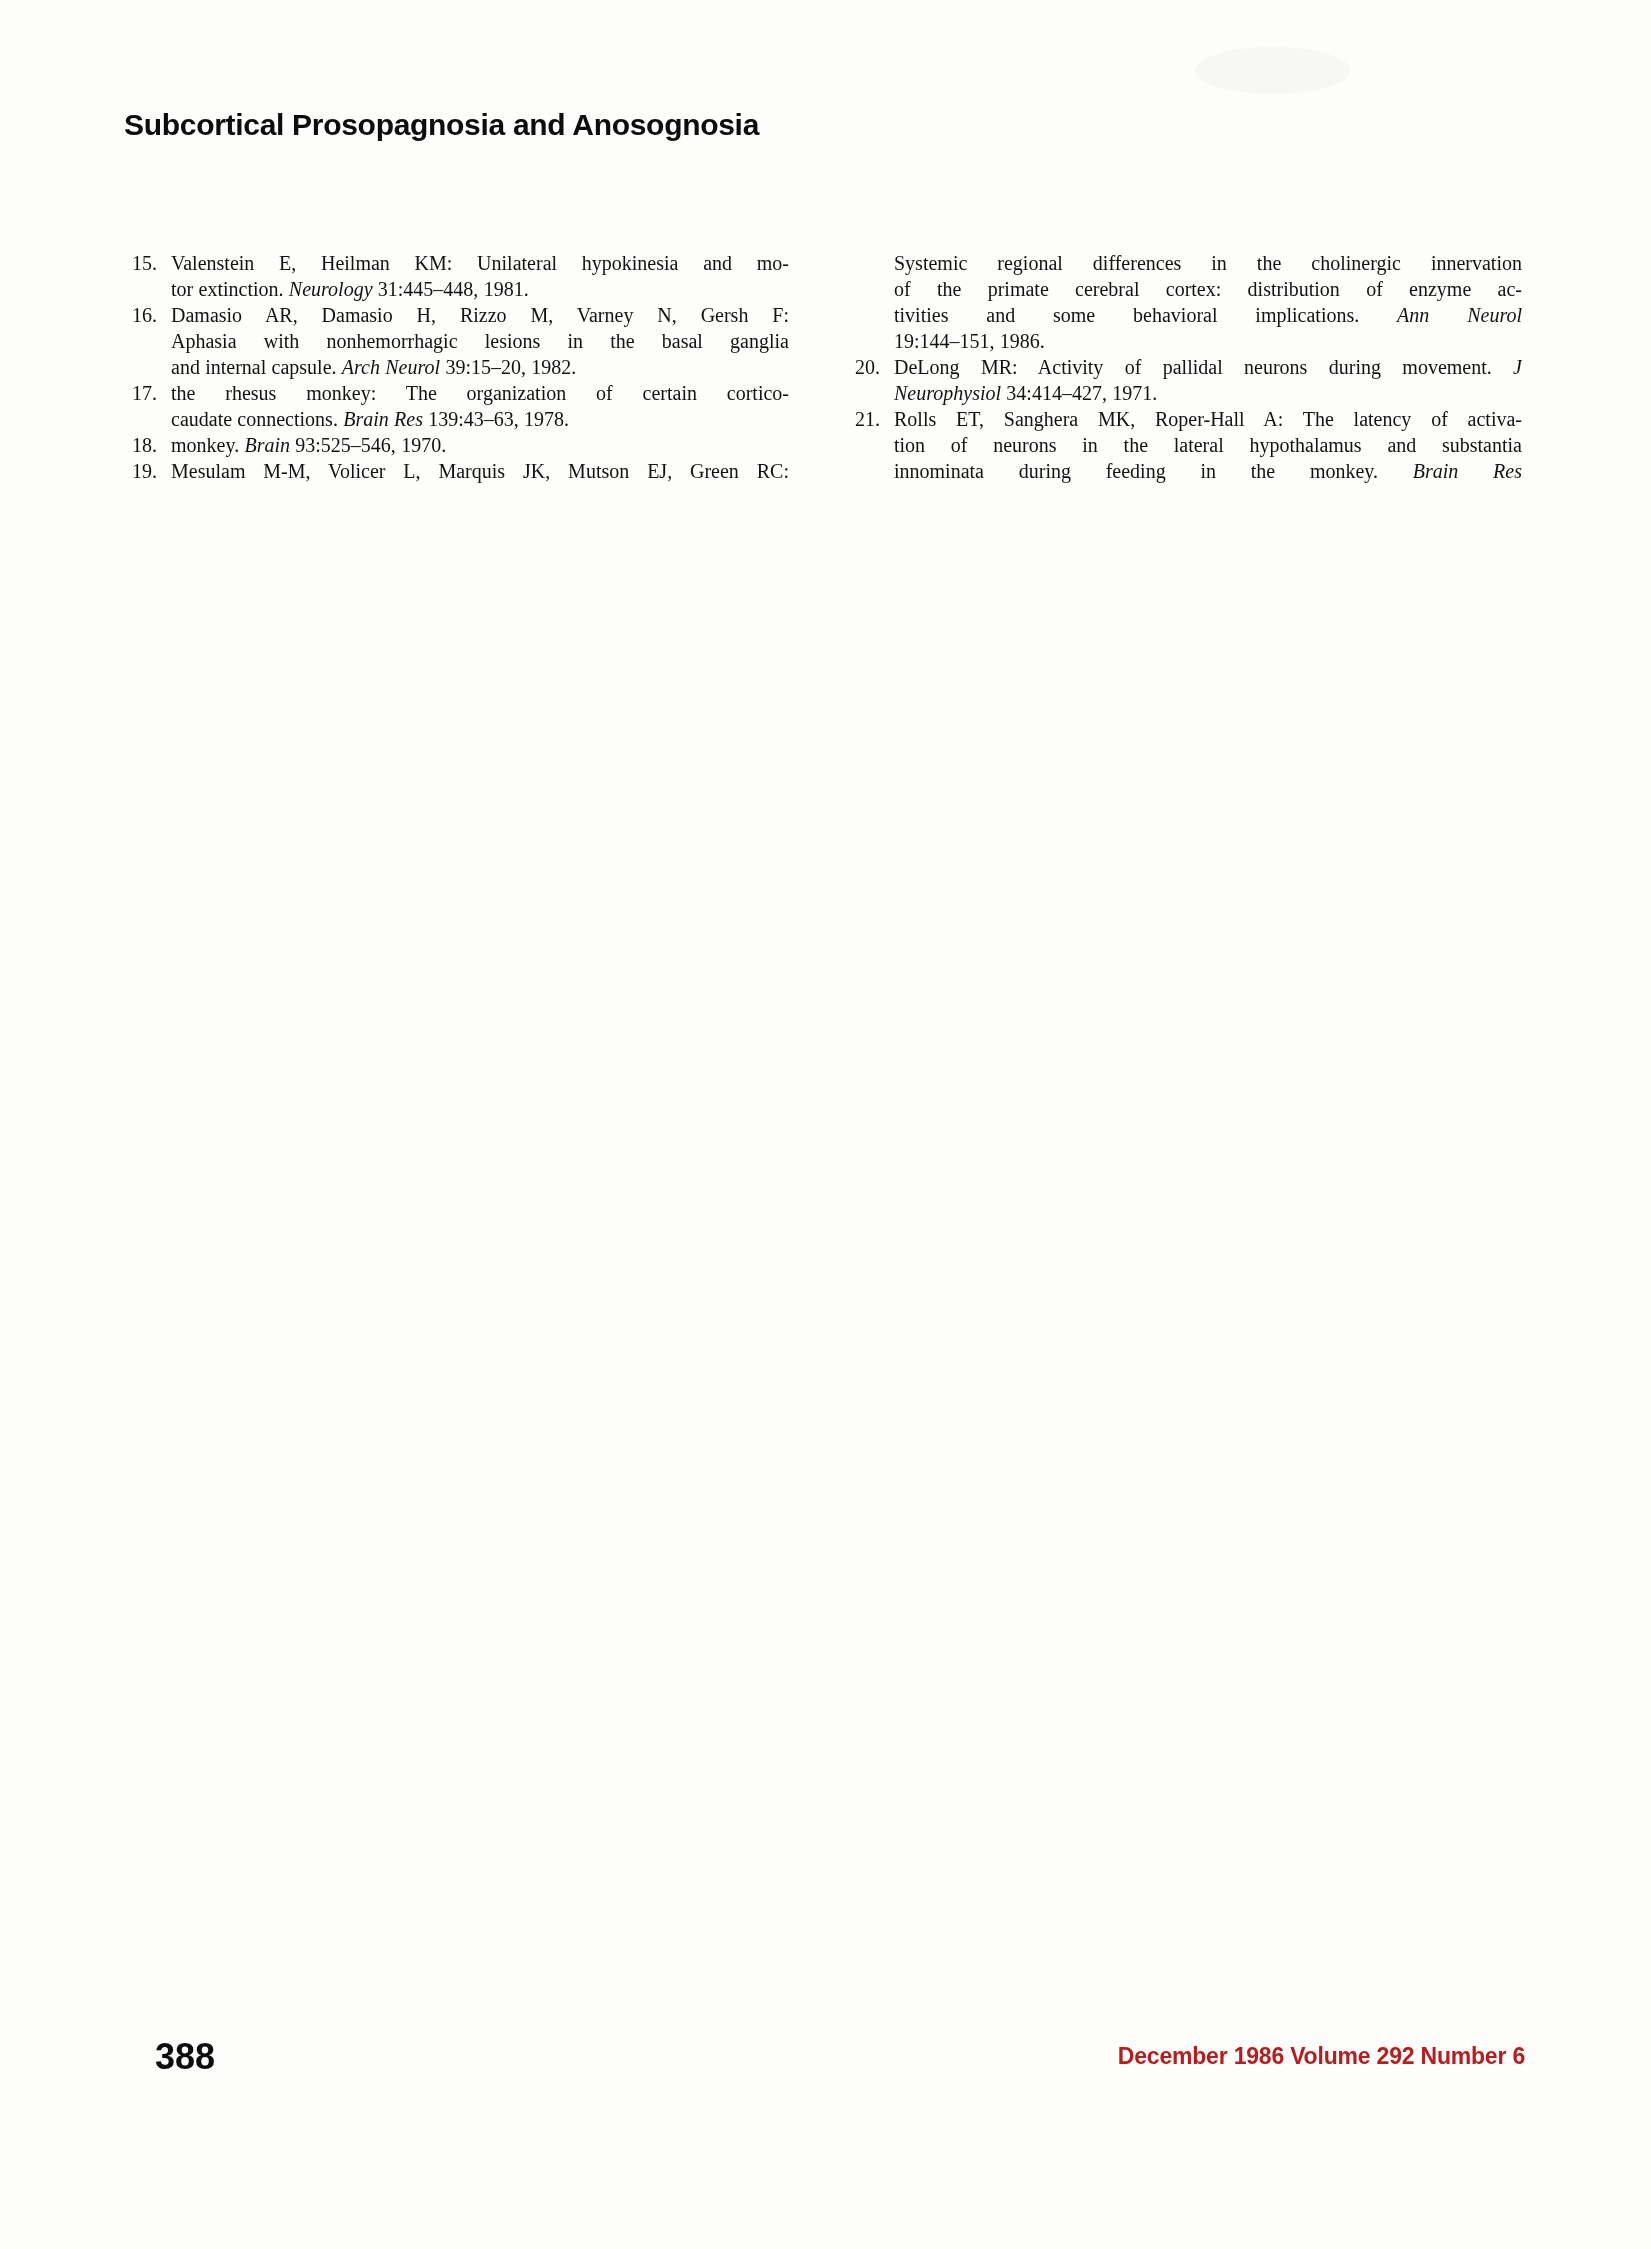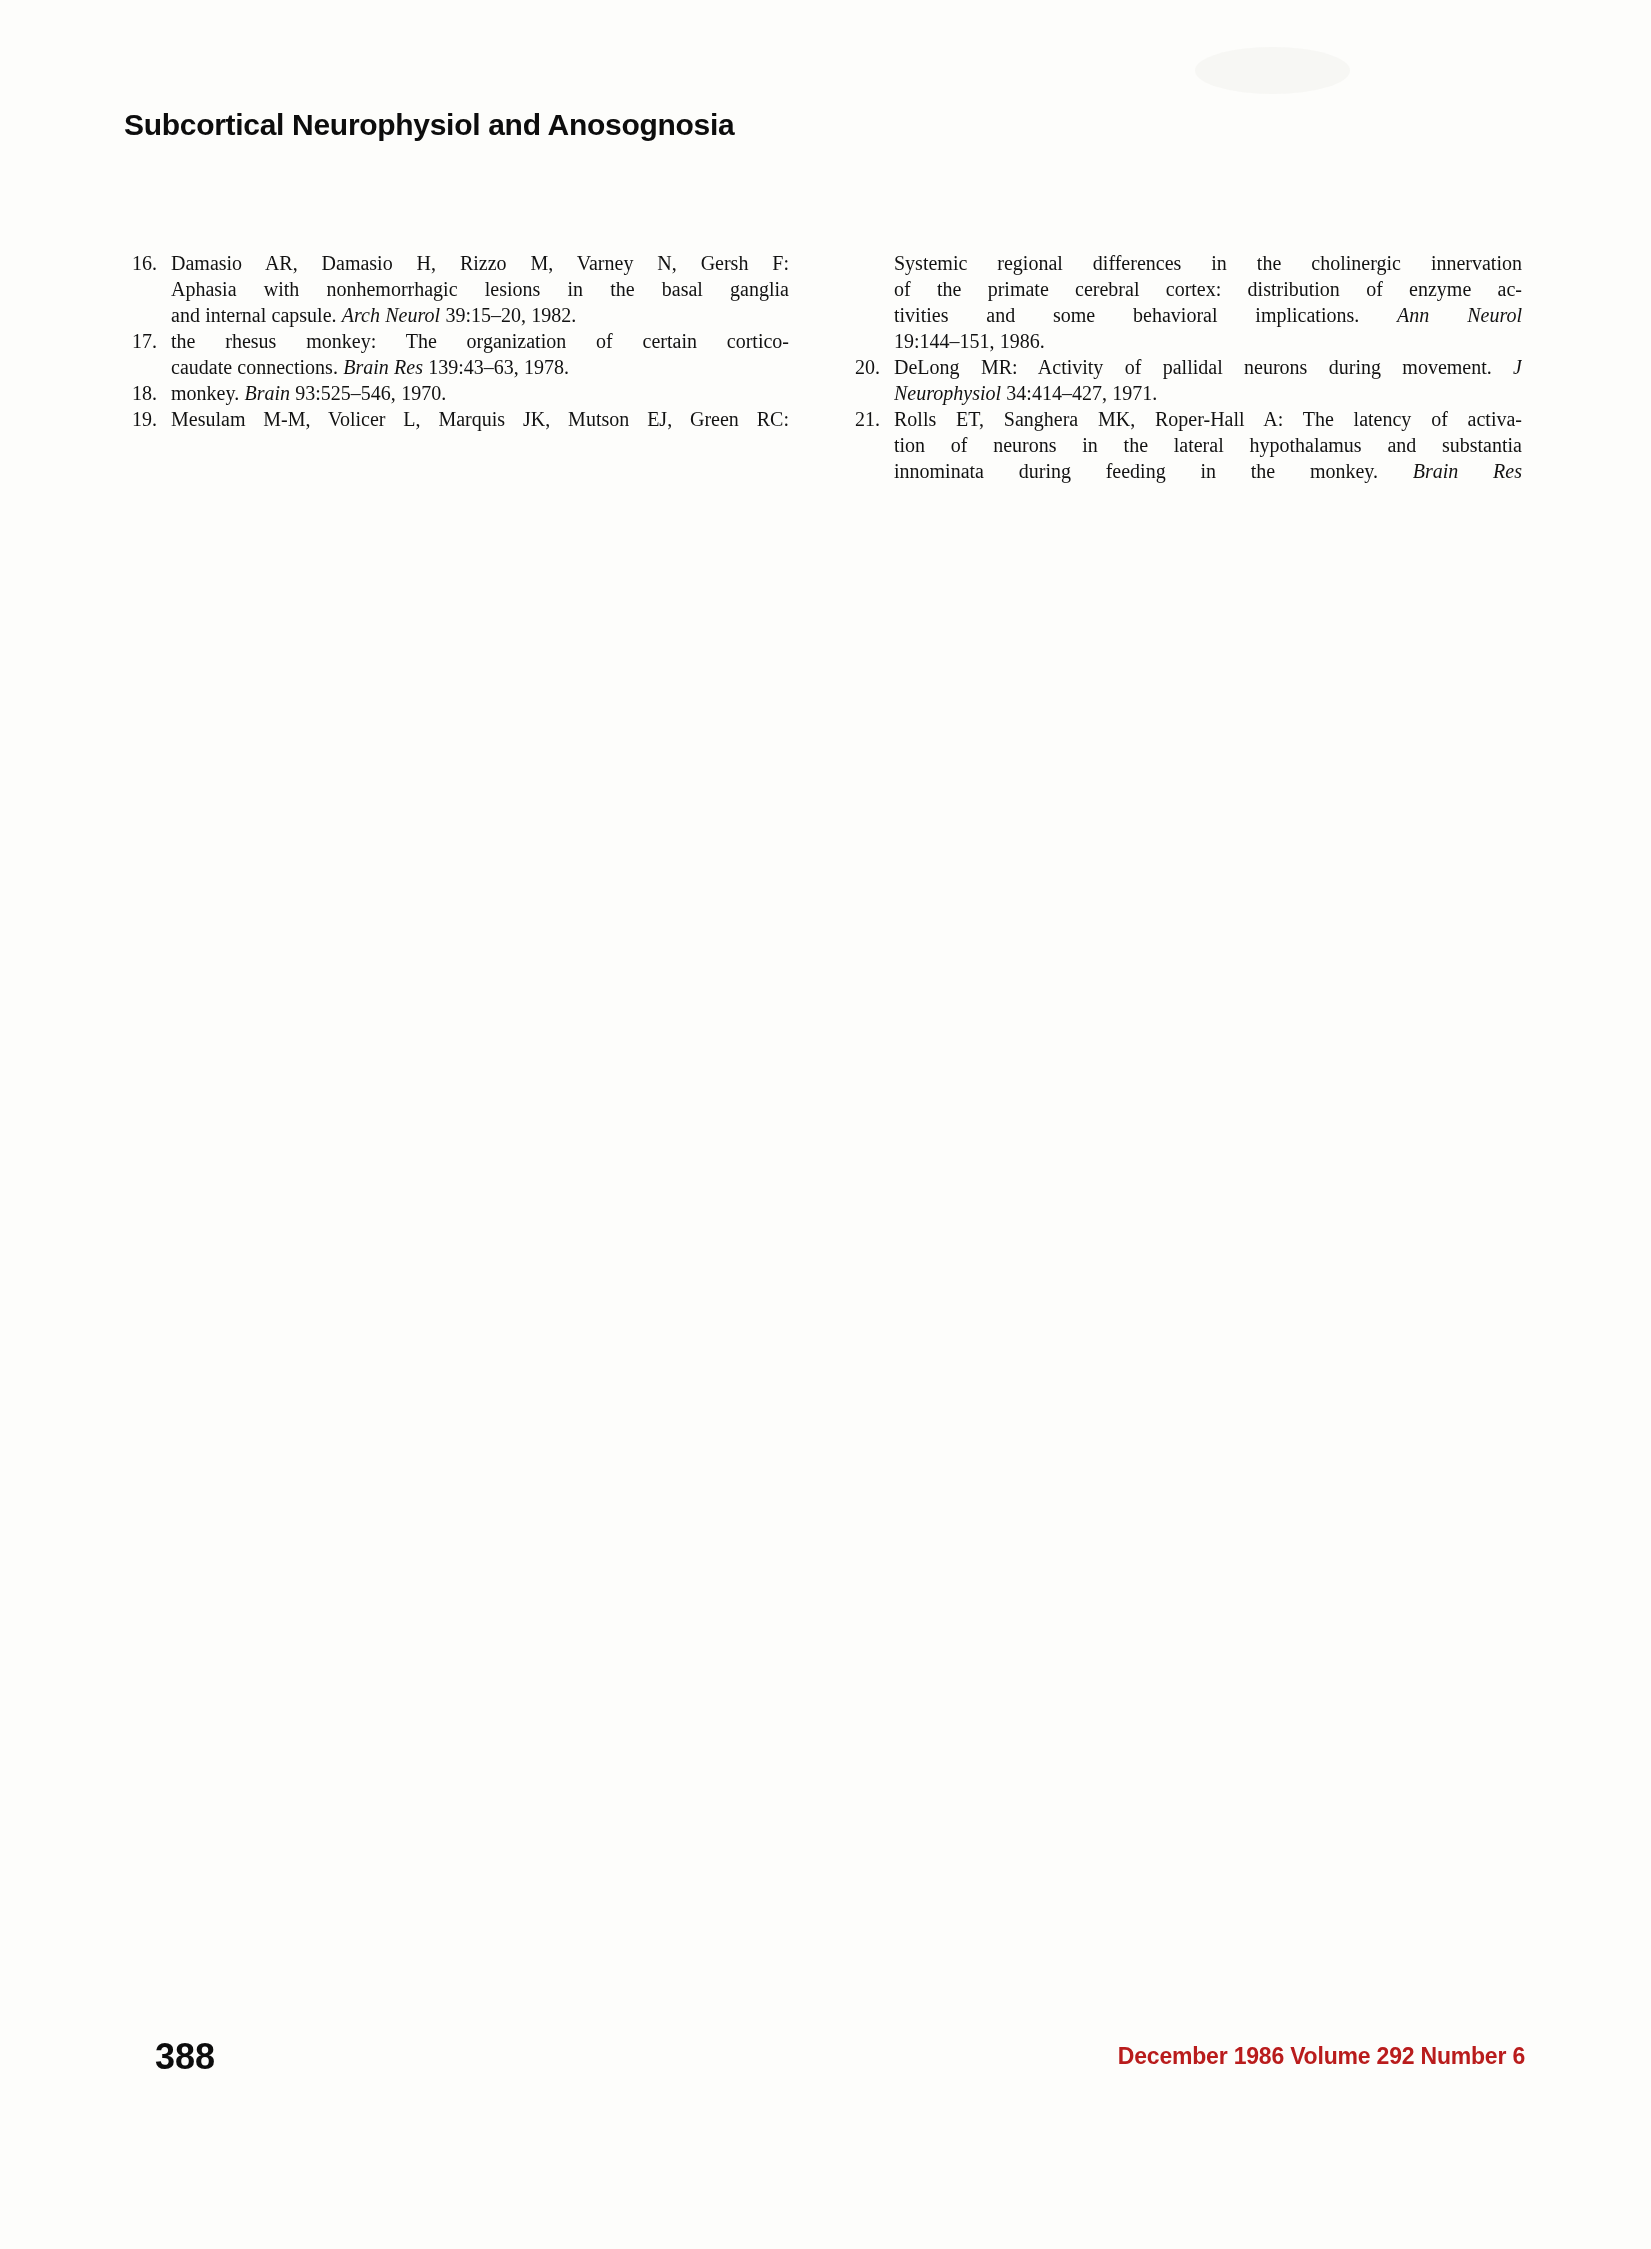--- a/index.html
+++ b/index.html
@@ -89,23 +89,28 @@
     background: #f1f1ee;
     border-radius: 50%;
     pointer-events: none;
   }
 </style>
 </head>
 <body>
 
 <div class="page">
 
-  <div class="running-head">Subcortical Neurophysiol and Anosognosia</div>
+  <div class="running-head">Subcortical Prosopagnosia and Anosognosia</div>
 
   <div class="col col-left">
+      <div class="ref">
+        <span class="num">15.</span>
+        <div class="line j"><span>Valenstein E, Heilman KM: Unilateral hypokinesia and mo-</span></div>
+        <div class="line"><span>tor extinction. </span><span class="it">Neurology</span><span> 31:445–448, 1981.</span></div>
+      </div>
       <div class="ref">
         <span class="num">16.</span>
         <div class="line j"><span>Damasio AR, Damasio H, Rizzo M, Varney N, Gersh F:</span></div>
         <div class="line j"><span>Aphasia with nonhemorrhagic lesions in the basal ganglia</span></div>
         <div class="line"><span>and internal capsule. </span><span class="it">Arch Neurol</span><span> 39:15–20, 1982.</span></div>
       </div>
       <div class="ref">
         <span class="num">17.</span>
         <div class="line j"><span>the rhesus monkey: The organization of certain cortico-</span></div>
         <div class="line"><span>caudate connections. </span><span class="it">Brain Res</span><span> 139:43–63, 1978.</span></div>

